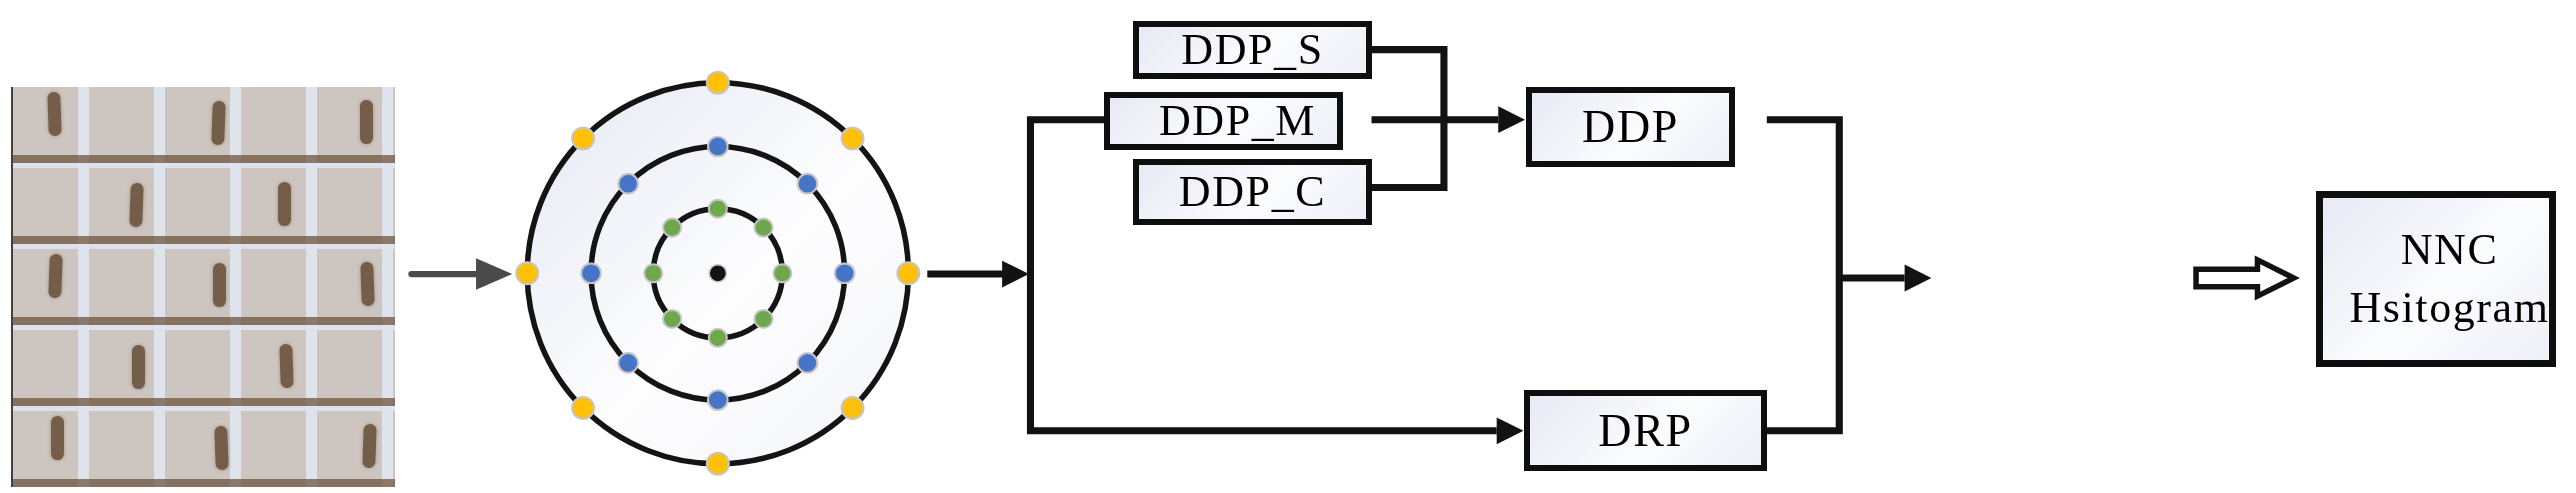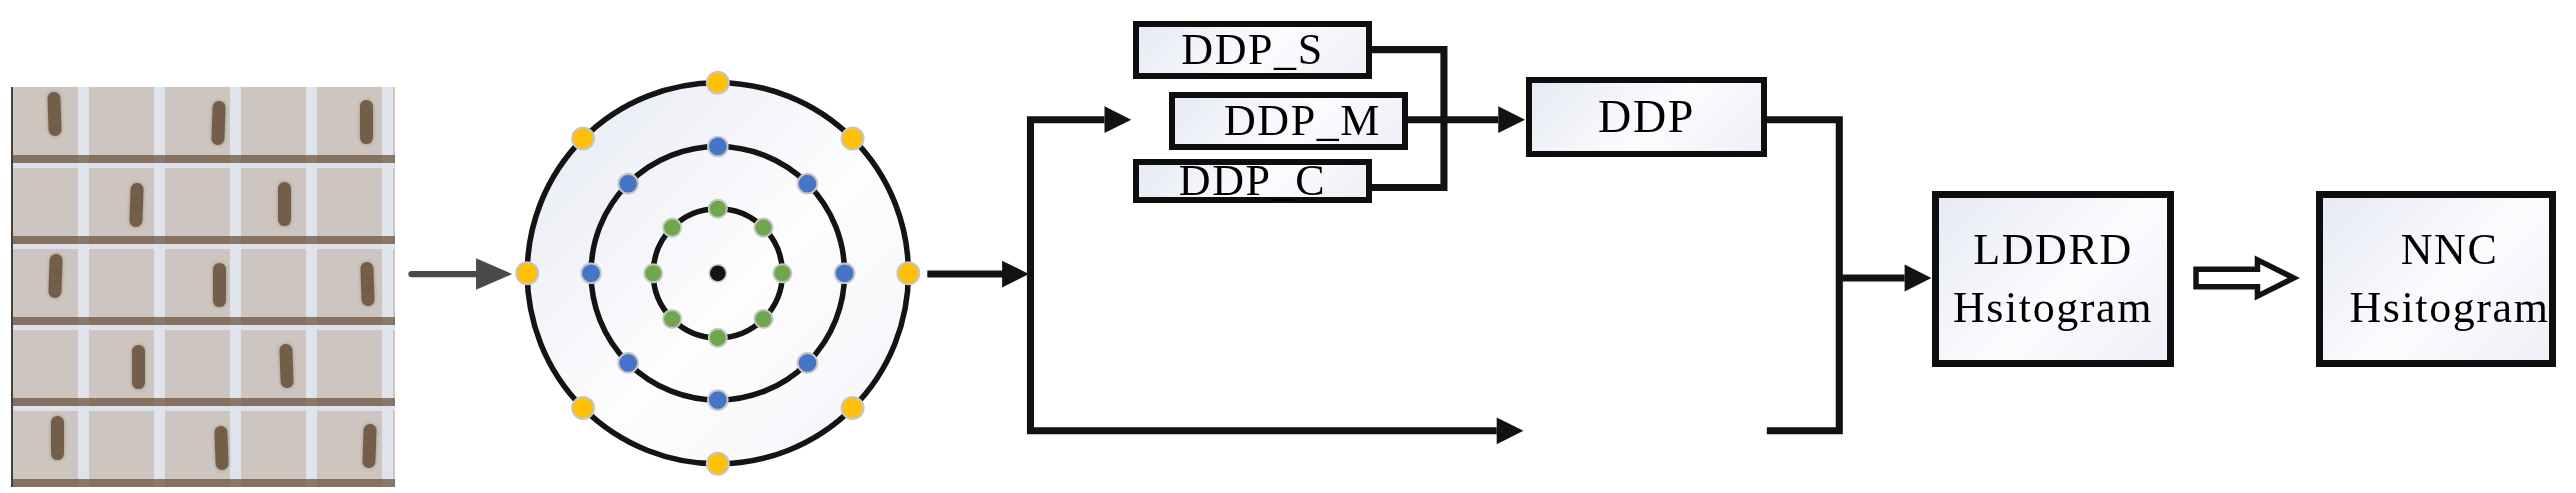--- a/index.html
+++ b/index.html
@@ -126,32 +126,31 @@
       <polygon points="1902,135 1936,152 1902,169"></polygon>
       <polygon points="2418,336 2452,353 2418,370"></polygon>
     </g>
 
     <polygon points="2788,342 2866,342 2866,330 2912,353 2866,376 2866,364 2788,364" fill="#ffffff" stroke="#121212" stroke-width="7" stroke-linejoin="miter"></polygon>
   </svg>
 
   <div class="pbox" style="left:1133px;top:21px;width:239px;height:58px;">
     <span class="lbl">DDP_S</span>
   </div>
-  <div class="pbox" style="left:1169px;top:92px;width:239px;height:58px;padding-left:28px;">
+  <div class="pbox" style="left:1104px;top:92px;width:239px;height:58px;padding-left:28px;">
     <span class="lbl">DDP_M</span>
   </div>
-  <div class="pbox" style="left:1133px;top:159px;width:239px;height:44px;text-align:center;">
+  <div class="pbox" style="left:1133px;top:159px;width:239px;height:66px;text-align:center;">
     <span class="lbl">DDP_C</span>
   </div>
-  <div class="pbox" style="left:1526px;top:77px;width:241px;height:80px;">
+  <div class="pbox" style="left:1526px;top:87px;width:209px;height:80px;">
     <span class="lbl-big">DDP</span>
   </div>
-  <div class="pbox thick" style="left:1932px;top:191px;width:242px;height:176px;">
-    <span class="lbl-line">LDDRD</span>
-    <span class="lbl-line">Hsitogram</span>
+  <div class="pbox" style="left:1524px;top:390px;width:243px;height:81px;">
+    <span class="lbl-big">DRP</span>
   </div>
   <div class="pbox thick" style="left:2316px;top:191px;width:240px;height:176px;padding-left:27px;">
     <span class="lbl-line">NNC</span>
     <span class="lbl-line">Hsitogram</span>
   </div>
 
 </div>
 
 
 </body></html>

